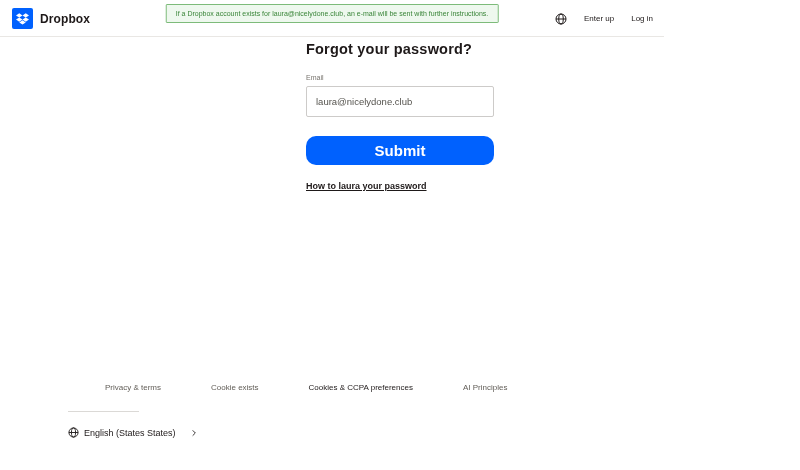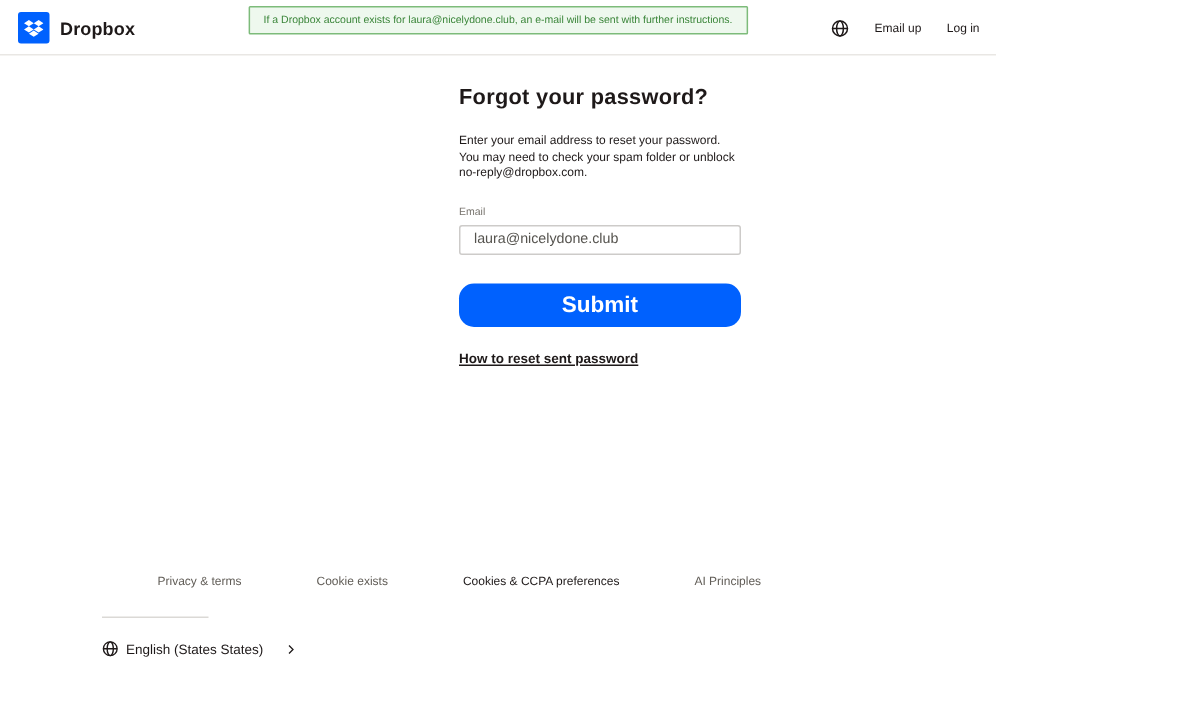--- a/index.html
+++ b/index.html
@@ -25,25 +25,25 @@
   .wordmark{font-size:12px;font-weight:700;letter-spacing:.1px;color:var(--text-dark);}
   .banner{position:absolute;top:4px;left:50%;transform:translateX(-50%);
     background:var(--banner-bg);border:1px solid var(--banner-border);border-radius:1px;
     color:var(--banner-text);font-size:7px;line-height:17px;padding:0 9px;white-space:nowrap;}
   .header-nav{position:absolute;right:11px;top:0;height:37px;display:flex;align-items:center;gap:17px;}
   .globe-btn{display:flex;align-items:center;cursor:pointer;background:none;border:none;padding:0;}
   .globe-btn svg{width:12px;height:12px;display:block;}
   .nav-link{font-size:8px;color:var(--text-dark);text-decoration:none;cursor:pointer;}
 
   
-  .main-col{position:absolute;left:306px;top:57px;width:188px;}
+  .main-col{position:absolute;left:306px;top:41px;width:188px;}
   .title{font-size:14.5px;font-weight:700;letter-spacing:.2px;color:var(--text-dark);}
   .desc{margin-top:16px;font-size:8px;line-height:10.6px;color:var(--text-dark);}
   .field-label{display:block;margin-top:17px;font-size:7px;color:#77736d;}
-  .email-input{margin-top:5px;width:188px;height:20px;border:1px solid #cdcbc9;border-radius:2px;
+  .email-input{margin-top:5px;width:188px;height:31px;border:1px solid #cdcbc9;border-radius:2px;
     padding:0 9px;font-size:9.5px;color:#55534e;font-family:"Liberation Sans","DejaVu Sans",sans-serif;
     background:#fff;outline:none;}
   .submit-btn{margin-top:19px;width:188px;height:29px;background:var(--brand-blue);border:none;
     border-radius:10px;color:#fff;font-size:15px;font-weight:700;cursor:pointer;
     font-family:"Liberation Sans","DejaVu Sans",sans-serif;}
   .help-link{display:inline-block;margin-top:16px;font-size:9px;font-weight:700;
     color:var(--text-dark);text-decoration:underline;cursor:pointer;}
 
   
   .footer-links{position:absolute;left:68px;top:383px;display:flex;gap:13px;align-items:center;}
@@ -74,40 +74,35 @@
     <div class="banner">If a Dropbox account exists for laura@nicelydone.club, an e-mail will be sent with further instructions.</div>
 
     <nav class="header-nav">
       <button class="globe-btn">
         <svg viewBox="0 0 24 24" fill="none" stroke="#1e1919" stroke-width="2">
           <circle cx="12" cy="12" r="10"></circle>
           <path d="M2 12h20"></path>
           <ellipse cx="12" cy="12" rx="4.5" ry="10"></ellipse>
         </svg>
       </button>
-      <a class="nav-link">Email up</a>
+      <a class="nav-link">Enter up</a>
       <a class="nav-link">Log in</a>
     </nav>
   </header>
 
   <main class="main-col">
     <h1 class="title">Forgot your password?</h1>
 
-    <div class="desc">
-      <div>Enter your email address to reset your password.</div>
-      <div>You may need to check your spam folder or unblock</div>
-      <div>no-reply@dropbox.com.</div>
-    </div>
 
     <label class="field-label">Email</label>
     <input class="email-input" type="text" value="laura@nicelydone.club" style="">
 
     <button class="submit-btn">Submit</button>
 
-    <a class="help-link">How to reset sent password</a>
+    <a class="help-link">How to laura your password</a>
   </main>
 
   <footer>
     <div class="footer-links">
       <a class="footer-link">Privacy &amp; terms</a>
       <a class="footer-link">Cookie exists</a>
       <a class="footer-link emph">Cookies &amp; CCPA preferences</a>
       <a class="footer-link">AI Principles</a>
     </div>
     <div class="footer-divider"></div>

